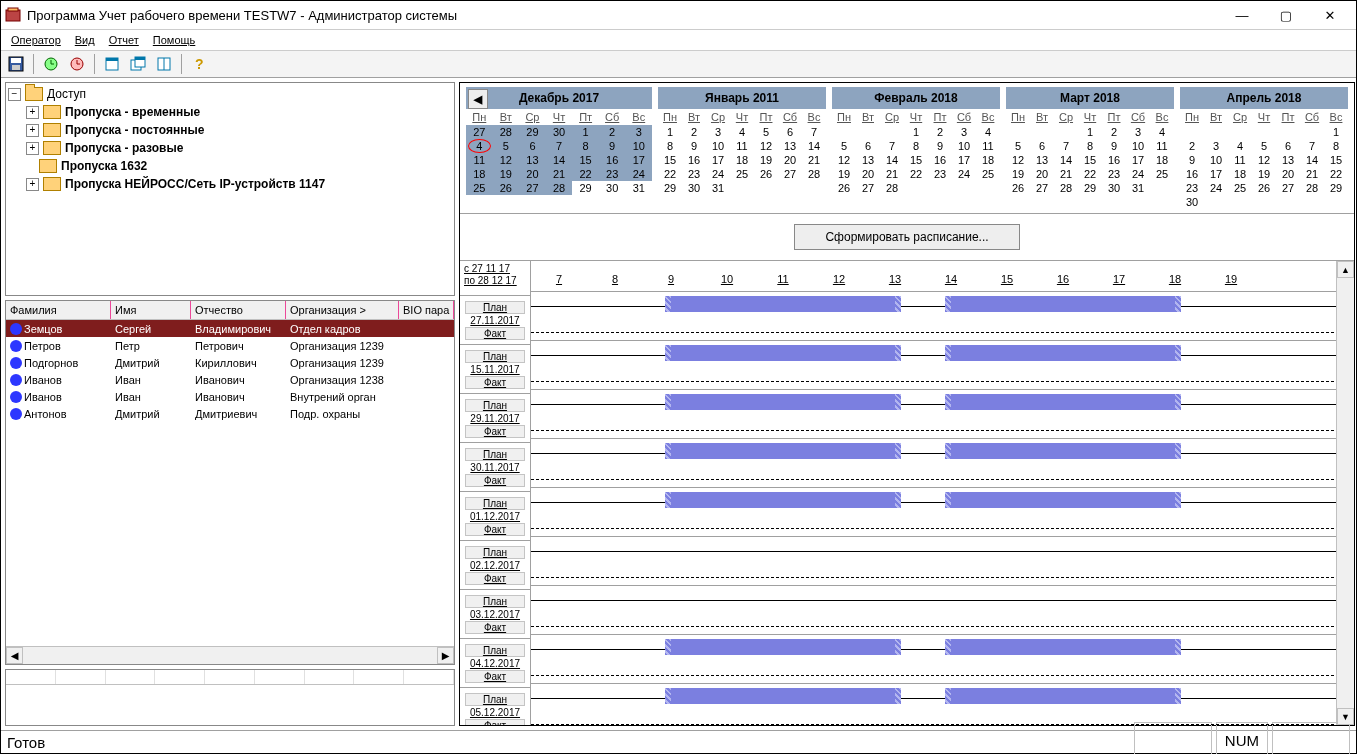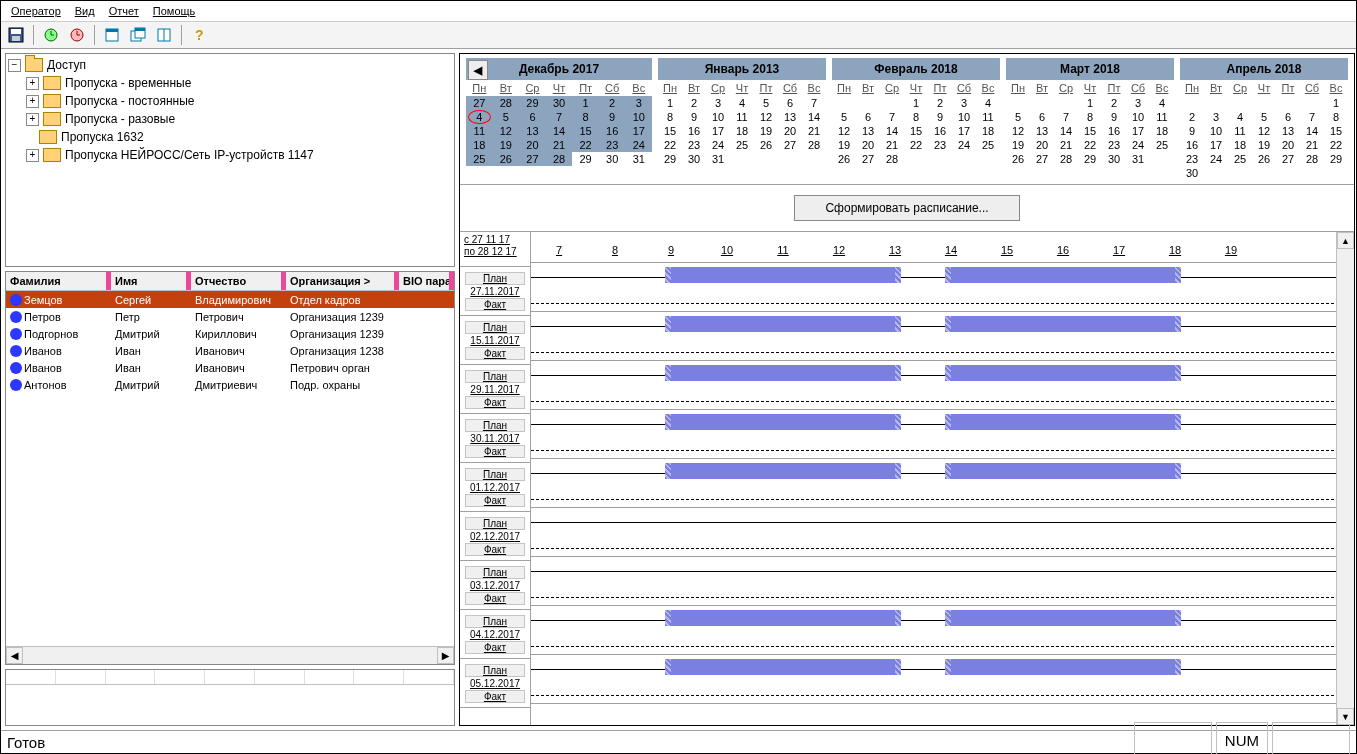--- a/index.html
+++ b/index.html
@@ -15,28 +15,28 @@
   .toolbar .sep{width:1px;height:20px;background:#a0a0a0;margin:0 2px;}
   .client{flex:1;display:flex;min-height:0;padding:4px;gap:4px;}
   .left-pane{width:452px;display:flex;flex-direction:column;gap:4px;min-height:0;}
   .tree-box{border:1px solid #888;height:208px;overflow:auto;padding:2px 2px;}
   .tree-row{display:flex;align-items:center;height:18px;white-space:nowrap;}
   .tree-indent{display:inline-block;}
   .tree-exp{width:11px;height:11px;border:1px solid #888;display:inline-flex;align-items:center;justify-content:center;font-size:10px;line-height:1;margin-right:4px;background:#fff;}
   .tree-noexp{width:13px;display:inline-block;}
   .tree-folder{display:inline-block;width:16px;height:12px;background:#ffd27a;border:1px solid #b08000;margin-right:4px;position:relative;}
   .tree-folder.open::before{content:"";position:absolute;left:-1px;top:-4px;width:8px;height:3px;background:#ffd27a;border:1px solid #b08000;border-bottom:none;}
-  .tree-label{font-size:12px;}
+  .tree-label{font-size:12px;font-weight:bold;}
   .tree-label.bold{font-weight:normal;}
   .emp-box{flex:1;border:1px solid #888;display:flex;flex-direction:column;min-height:0;}
   .emp-head{display:flex;background:#f0f0f0;border-bottom:1px solid #c0c0c0;}
-  .emp-head .col{border-right:5px solid #ec4899;padding:3px 4px;font-weight:bold;box-sizing:border-box;overflow:hidden;white-space:nowrap;}
+  .emp-head .col{border-right:1px solid #ec4899;padding:3px 4px;font-weight:normal;box-sizing:border-box;overflow:hidden;white-space:nowrap;}
   .emp-body{flex:1;overflow:auto;}
   .emp-row{display:flex;height:17px;align-items:center;}
-  .emp-row.selected{background:#c2410c;color:#fff;}
+  .emp-row.selected{background:#7f1d1d;color:#fff;}
   .emp-row .cell{box-sizing:border-box;padding:0 4px;overflow:hidden;white-space:nowrap;text-overflow:clip;}
   .dot{width:12px;height:12px;background:#2d37ff;border-radius:50%;display:inline-block;margin-right:2px;flex:none;}
   .emp-scroll{height:17px;border-top:1px solid #c0c0c0;background:#f0f0f0;display:flex;}
   .emp-scroll .arrow{width:17px;height:17px;border:1px solid #c0c0c0;display:flex;align-items:center;justify-content:center;font-size:10px;box-sizing:border-box;}
   .bottom-row{height:55px;border:1px solid #888;position:relative;}
   .bottom-row::before{content:"";position:absolute;left:0;right:0;top:14px;border-top:1px solid #c0c0c0;}
   .bottom-row .ticks{position:absolute;left:0;right:0;top:0;height:14px;display:flex;}
   .bottom-row .ticks span{flex:1;border-right:1px solid #e0e0e0;}
   .right-pane{flex:1;display:flex;flex-direction:column;min-height:0;border:1px solid #000;}
   .calendars{display:flex;padding:4px 6px;gap:6px;border-bottom:1px solid #a0a0a0;}
@@ -78,20 +78,32 @@
   .statusbar{height:22px;border-top:1px solid #a0a0a0;display:flex;align-items:center;padding:0 6px;font-size:15px;}
   .statusbar .pane{border:1px solid #c0c0c0;padding:11px 8px;margin-left:4px;height:16px;line-height:14px;}
   .statusbar .spacer{flex:1;}
   .c-surname{width:105px}.c-name{width:80px}.c-patr{width:95px}.c-org{width:113px}.c-bio{width:55px}
 </style>
 </head>
 <body>
 
 <div class="window">
 
+  <div class="titlebar">
+    <span class="icon-box">
+      <svg viewBox="0 0 16 16">
+          <rect x="1" y="3" width="14" height="11" fill="#b44" stroke="#700"></rect>
+          <rect x="3" y="1" width="10" height="3" fill="#fb6" stroke="#700"></rect>
+        </svg>
+    </span>
+    <span class="title">Программа Учет рабочего времени TESTW7 - Администратор системы</span>
+    <div class="win-btn">—</div>
+    <div class="win-btn">▢</div>
+    <div class="win-btn">✕</div>
+  </div>
 
   <div class="menubar">
     <div class="menu-item"><span>Оператор</span></div>
     <div class="menu-item"><span>Вид</span></div>
     <div class="menu-item"><span>Отчет</span></div>
     <div class="menu-item"><span>Помощь</span></div>
   </div>
 
   <div class="toolbar">
     <div class="tbtn">
@@ -237,21 +249,21 @@
               <div class="cell c-org">Организация 1238</div>
               <div class="cell c-bio"></div>
             </div>
             <div class="emp-row">
               <div class="cell c-surname" style="display: flex; align-items: center;">
                 <span class="dot"></span>
                 <span>Иванов</span>
               </div>
               <div class="cell c-name">Иван</div>
               <div class="cell c-patr">Иванович</div>
-              <div class="cell c-org">Петрович орган</div>
+              <div class="cell c-org">Внутрений орган</div>
               <div class="cell c-bio"></div>
             </div>
             <div class="emp-row">
               <div class="cell c-surname" style="display: flex; align-items: center;">
                 <span class="dot"></span>
                 <span>Антонов</span>
               </div>
               <div class="cell c-name">Дмитрий</div>
               <div class="cell c-patr">Дмитриевич</div>
               <div class="cell c-org">Подр. охраны</div>
@@ -339,21 +351,21 @@
                 <div class="cal-day sel">27</div>
                 <div class="cal-day sel">28</div>
                 <div class="cal-day">29</div>
                 <div class="cal-day">30</div>
                 <div class="cal-day">31</div>
               </div>
             </div>
           </div>
           <div class="cal">
             <div class="cal-head">
-              <span>Январь 2013</span>
+              <span>Январь 2011</span>
             </div>
             <div class="cal-dow">
               <span>Пн</span>
               <span>Вт</span>
               <span>Ср</span>
               <span>Чт</span>
               <span>Пт</span>
               <span>Сб</span>
               <span>Вс</span>
             </div>

